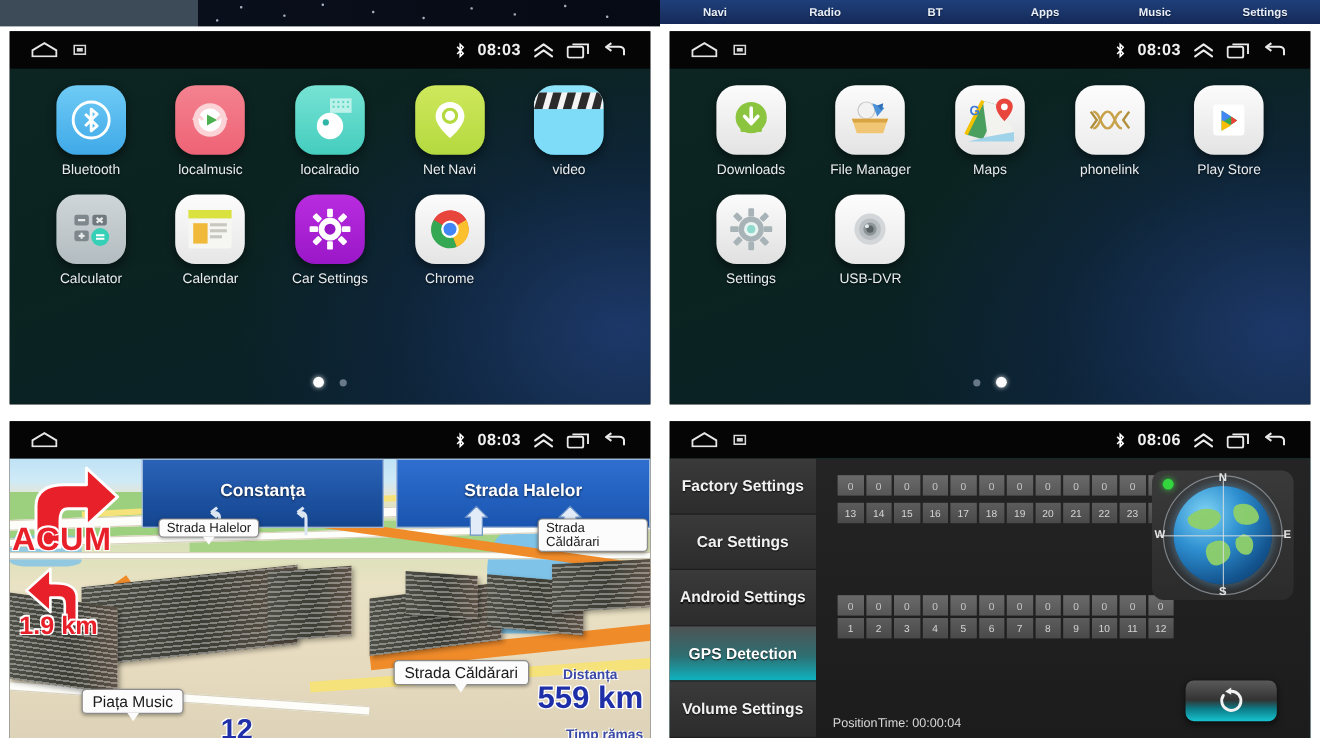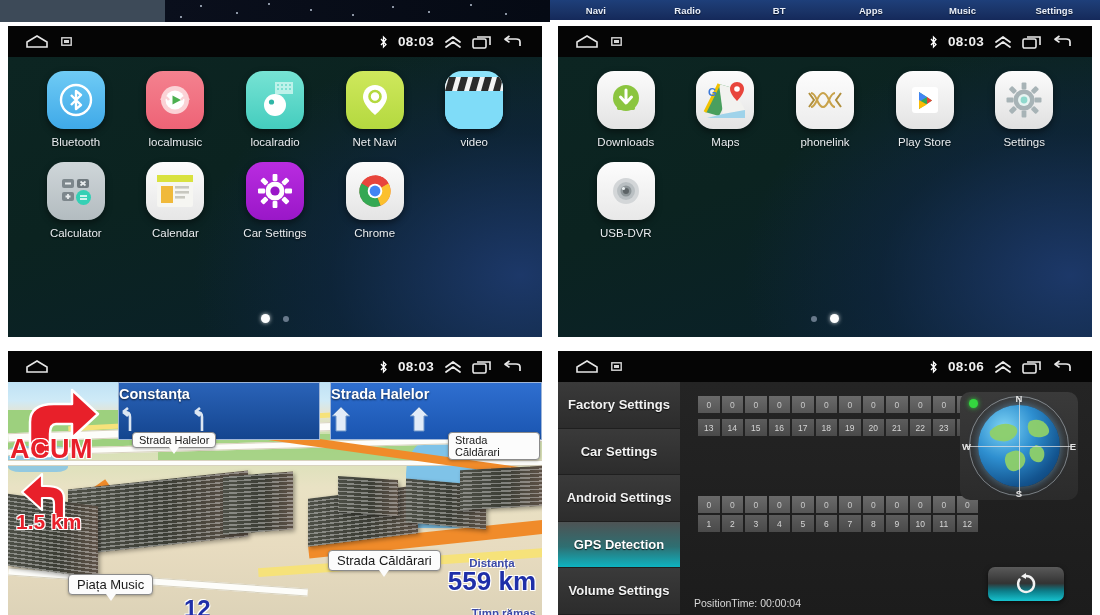--- a/index.html
+++ b/index.html
@@ -99,22 +99,22 @@
   .bldg {
     position:absolute;
     background:
       repeating-linear-gradient(0deg, rgba(255,255,255,.35) 0 1.5px, rgba(0,0,0,0) 1.5px 4px),
       linear-gradient(90deg,#4d4f46 0%, #3c3e36 55%, #5d5146 100%);
     box-shadow: 2px 2px 4px rgba(0,0,0,.35);
   }
   .signbig {
     position:absolute; border:1.5px solid #9fb6d8;
     background:linear-gradient(180deg,#2a63b8 0%, #14458f 100%);
-    display:flex; flex-direction:column; align-items:flex-start; justify-content:flex-start;
-    padding-top:3px;
+    display:flex; flex-direction:column; align-items:center; justify-content:flex-start;
+    padding-top:18px;
   }
   .signbig .sname { color:#fff; font-size:14.5px; font-weight:bold; text-shadow:0 1px 2px rgba(0,0,0,.7); }
   .arrows { display:flex; gap:50px; margin-top:4px; }
   .acum { position:absolute; color:#e8202a; font-weight:bold; font-size:27px; letter-spacing:.5px;
           text-shadow:1px 1px 0 #fff, -1px -1px 0 #fff, 1px -1px 0 #fff, -1px 1px 0 #fff; }
   .dist-km { position:absolute; color:#e8202a; font-weight:bold; font-size:21px;
              text-shadow:1px 1px 0 #fff,-1px -1px 0 #fff,1px -1px 0 #fff,-1px 1px 0 #fff; }
   .callout {
     position:absolute; background:#fcfcfc; border:1px solid #8b8b8b; border-radius:4px;
     padding:2px 8px; color:#1a1a1a; font-size:13px; box-shadow:0 1px 3px rgba(0,0,0,.3);
@@ -458,20 +458,32 @@
             <div class="app-icon" style="background:linear-gradient(180deg,#fcfcfc 0%,#e3e3e3 100%);">
               <svg width="42" height="42" viewBox="0 0 42 42">
                 <circle cx="21" cy="19" r="13" fill="#8bc53f"></circle>
                 <path d="M21 11 L21 22 M15.5 18 L21 24 L26.5 18" fill="none" stroke="#fff" stroke-width="3" stroke-linecap="round" stroke-linejoin="round"></path>
                 <rect x="12" y="28" width="18" height="3" rx="1.4" fill="#8bc53f"></rect>
               </svg>
             </div>
             <div class="app-label">Downloads</div>
           </div>
 
+          <div class="app">
+            <div class="app-icon" style="background:linear-gradient(180deg,#fcfcfc 0%,#e3e3e3 100%);">
+              <svg width="46" height="46" viewBox="0 0 46 46">
+                <circle cx="20" cy="15" r="7" fill="#f2f2f2" stroke="#c9c9c9" stroke-width="1"></circle>
+                <polygon points="25,9 35,13 29,20" fill="#4a90d9"></polygon>
+                <polygon points="29,11 34,9 33,15" fill="#2f6fb5"></polygon>
+                <path d="M8 22 L38 22 L34 34 L12 34 Z" fill="#f0c674"></path>
+                <path d="M8 22 L38 22 L37 25 L9 25 Z" fill="#d9a441"></path>
+              </svg>
+            </div>
+            <div class="app-label">File Manager</div>
+          </div>
 
           <div class="app">
             <div class="app-icon" style="background:linear-gradient(180deg,#fcfcfc 0%,#e3e3e3 100%);">
               <svg width="52" height="52" viewBox="0 0 52 52">
                 <polygon points="6,38 20,10 34,14 20,42" fill="#4a9f5e"></polygon>
                 <polygon points="20,10 34,14 46,36 24,40" fill="#f2f2ef"></polygon>
                 <polygon points="24,40 46,36 46,44 8,44" fill="#9fd3ea"></polygon>
                 <path d="M6,38 L20,10" stroke="#f2c200" stroke-width="3" fill="none"></path>
                 <text x="9" y="22" font-size="11" font-weight="bold" fill="#3b78d8" font-family="Liberation Sans">G</text>
                 <path d="M38 8 C34 8 31 11 31 15 C31 20 38 27 38 27 C38 27 45 20 45 15 C45 11 42 8 38 8 Z" fill="#e8453c"></path>
@@ -644,21 +656,21 @@
         <svg style="position:absolute;left:6px;top:-4px;" width="112" height="82" viewBox="0 0 112 82">
           <path d="M16 78 L16 44 Q16 26 40 26 L58 26 L58 12 L84 36 L58 60 L58 46 L42 46 Q36 46 36 56 L36 78 Z" fill="#e8202a" stroke="#ffffff" stroke-width="2.5" stroke-linejoin="round"></path>
         </svg>
 
         <div class="acum" style="left:2px;top:52px;">ACUM</div>
 
         <svg style="position:absolute;left:12px;top:90px;" width="62" height="50" viewBox="0 0 62 50">
           <path d="M44 48 L44 26 Q44 14 26 14 L22 14 L22 2 L2 20 L22 38 L22 26 L30 26 Q34 26 34 32 L34 48 Z" fill="#e8202a" stroke="#ffffff" stroke-width="2.2" stroke-linejoin="round"></path>
         </svg>
 
-        <div class="dist-km" style="left:8px;top:128px;">1.5 km</div>
+        <div class="dist-km" style="left:8px;top:128px;">1.9 km</div>
 
         <div class="callout small" style="left:124px;top:50px;">Strada Halelor</div>
         <div class="callout small" style="left:440px;top:50px;width:92px;overflow:hidden;">Strada Căldărari</div>
         <div class="callout" style="left:60px;top:192px;">Piața Music</div>
         <div class="callout" style="left:320px;top:168px;">Strada Căldărari</div>
 
         <div class="infoblk" style="right:6px;top:128px;">
           <span class="ttl">Distanța</span>
           <span class="val">559 km</span>
         </div>

